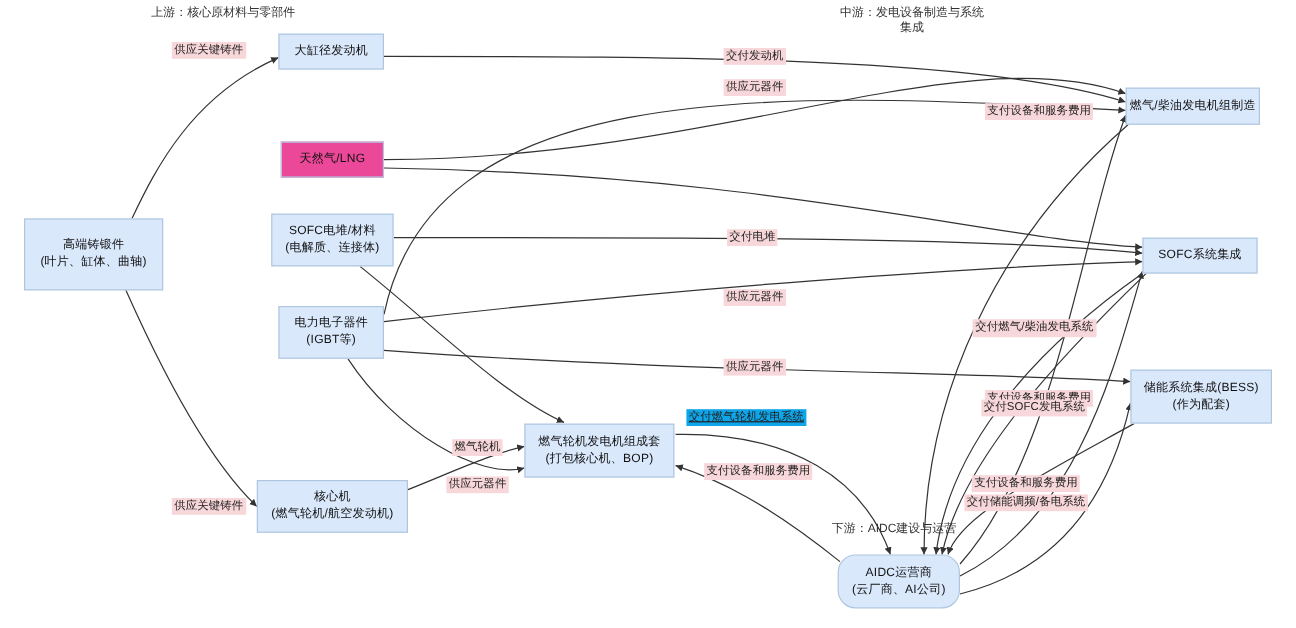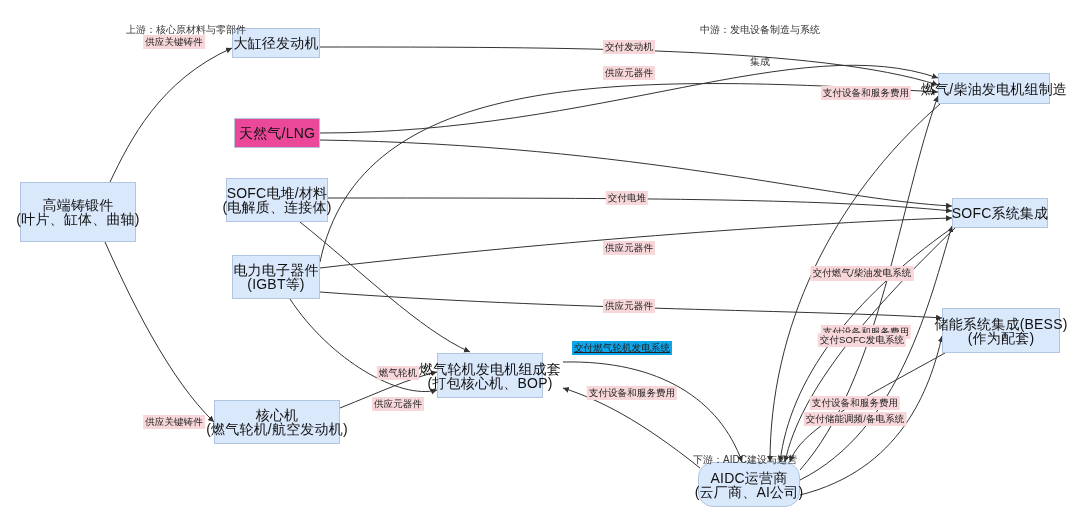--- a/index.html
+++ b/index.html
@@ -28,21 +28,21 @@
     fill: none;
     stroke: #333333;
     stroke-width: 1;
   }
   .node {
     position: absolute;
     box-sizing: border-box;
     background: #dae8fc;
     border: 1px solid #b0c6e0;
     color: #111111;
-    font-size: 14px;
+    font-size: 10px;
     line-height: 14px;
     display: flex;
     flex-direction: column;
     align-items: center;
     justify-content: center;
     text-align: center;
     letter-spacing: 0.2px;
   }
   .node .ln {
     display: block;
@@ -61,21 +61,21 @@
   }
   .tier-label {
     position: absolute;
     color: #333333;
     font-size: 10px;
     line-height: 13px;
     white-space: nowrap;
     text-align: center;
     transform: translateX(-50%);
   }
-  .tier-label .ln { display: block; margin-top: 19px; }
+  .tier-label .ln { display: block; }
 </style>
 </head>
 <body>
 
 <div id="canvas">
 
   <svg id="edges" viewBox="0 0 1080 523">
     <defs>
       <marker id="arrow" markerWidth="7" markerHeight="7" refX="6" refY="3" orient="auto" markerUnits="strokeWidth">
         <path d="M0,0 L6,3 L0,6 z" fill="#333333"></path>
@@ -122,21 +122,21 @@
         <span class="ln">(电解质、连接体)</span>
       </div>
       <div class="node" style="left: 232px; top: 255px; width: 88px; height: 44px; background: rgb(218, 232, 252); border-color: rgb(176, 198, 224);">
         <span class="ln">电力电子器件</span>
         <span class="ln">(IGBT等)</span>
       </div>
       <div class="node" style="left: 214px; top: 400px; width: 126px; height: 44px; background: rgb(218, 232, 252); border-color: rgb(176, 198, 224);">
         <span class="ln">核心机</span>
         <span class="ln">(燃气轮机/航空发动机)</span>
       </div>
-      <div class="node" style="left: 437px; top: 353px; width: 106px; height: 45px; background: rgb(218, 232, 252); border-color: rgb(176, 198, 224);">
+      <div class="node" style="left: 437px; top: 353px; width: 125px; height: 45px; background: rgb(218, 232, 252); border-color: rgb(176, 198, 224);">
         <span class="ln">燃气轮机发电机组成套</span>
         <span class="ln">(打包核心机、BOP)</span>
       </div>
       <div class="node" style="left: 938px; top: 73px; width: 112px; height: 31px; background: rgb(218, 232, 252); border-color: rgb(176, 198, 224);">
         <span class="ln">燃气/柴油发电机组制造</span>
       </div>
       <div class="node" style="left: 952px; top: 198px; width: 96px; height: 30px; background: rgb(218, 232, 252); border-color: rgb(176, 198, 224);">
         <span class="ln">SOFC系统集成</span>
       </div>
       <div class="node" style="left: 942px; top: 308px; width: 118px; height: 45px; background: rgb(218, 232, 252); border-color: rgb(176, 198, 224);">

